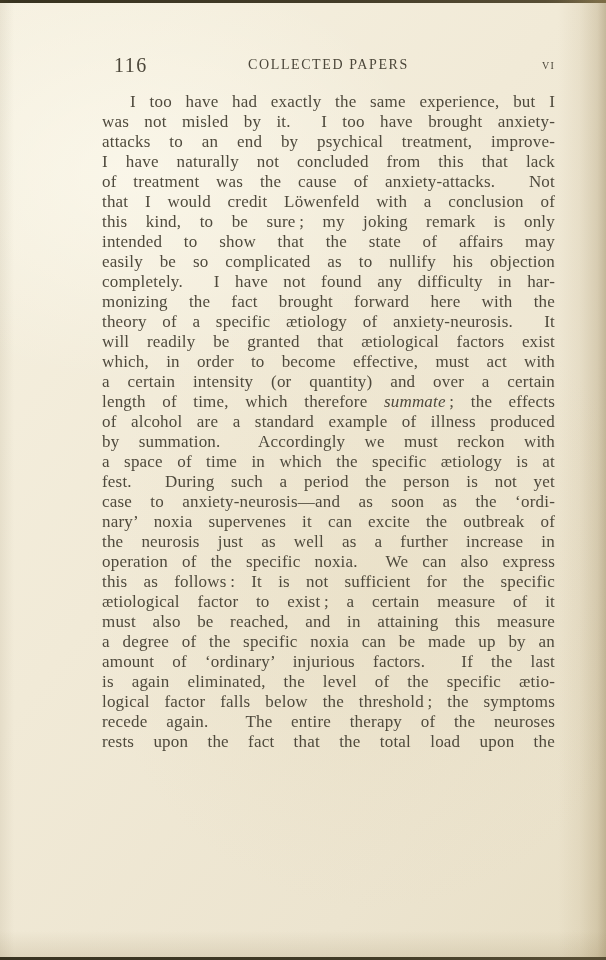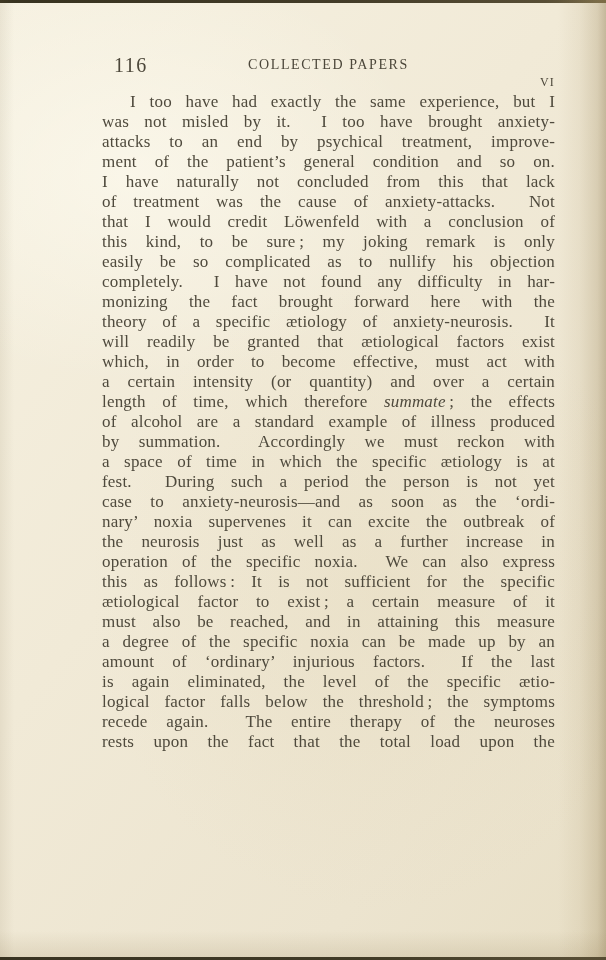--- a/index.html
+++ b/index.html
@@ -57,22 +57,22 @@
     position: absolute; left: 12px; top: 0;
     font-size: 20px; letter-spacing: 1.5px;
     font-variant-numeric: oldstyle-nums;
   }
   .running-title {
     position: absolute; left: 0; right: 0; top: 3px;
     text-align: center;
     font-size: 14px; letter-spacing: 1.6px;
   }
   .volume-numeral {
-    position: absolute; right: 0; top: 21px;
-    font-size: 12px; letter-spacing: 1.2px;
+    position: absolute; right: 0; top: 6px;
+    font-size: 10px; letter-spacing: 1.2px;
   }
 
   .body-text {
     position: absolute;
     left: 102px; top: 92px; width: 453px;
     color: #4f4a3d;
   }
   .line {
     font-size: 17px;
     line-height: 20px;
@@ -96,25 +96,25 @@
   <div class="header">
     <span class="page-number">116</span>
     <span class="running-title">COLLECTED PAPERS</span>
     <span class="volume-numeral">VI</span>
   </div>
 
   <div class="body-text">
       <div class="line indent"><span>I too have had exactly the same experience, but I</span></div>
       <div class="line"><span>was not misled by it.  I too have brought anxiety-</span></div>
       <div class="line"><span>attacks to an end by psychical treatment, improve-</span></div>
-      <div class="line"><span>ment of the patient’s general condition and so on.</span></div>
       <div class="line"><span>I have naturally not concluded from this that lack</span></div>
       <div class="line"><span>of treatment was the cause of anxiety-attacks.  Not</span></div>
       <div class="line"><span>that I would credit Löwenfeld with a conclusion of</span></div>
       <div class="line"><span>this kind, to be sure ; my joking remark is only</span></div>
+      <div class="line"><span>intended to show that the state of affairs may</span></div>
       <div class="line"><span>easily be so complicated as to nullify his objection</span></div>
       <div class="line"><span>completely.  I have not found any difficulty in har-</span></div>
       <div class="line"><span>monizing the fact brought forward here with the</span></div>
       <div class="line"><span>theory of a specific ætiology of anxiety-neurosis.  It</span></div>
       <div class="line"><span>will readily be granted that ætiological factors exist</span></div>
       <div class="line"><span>which, in order to become effective, must act with</span></div>
       <div class="line"><span>a certain intensity (or quantity) and over a certain</span></div>
       <div class="line"><span>length of time, which therefore </span><em>summate</em><span> ; the effects</span></div>
       <div class="line"><span>of alcohol are a standard example of illness produced</span></div>
       <div class="line"><span>by summation.  Accordingly we must reckon with</span></div>

